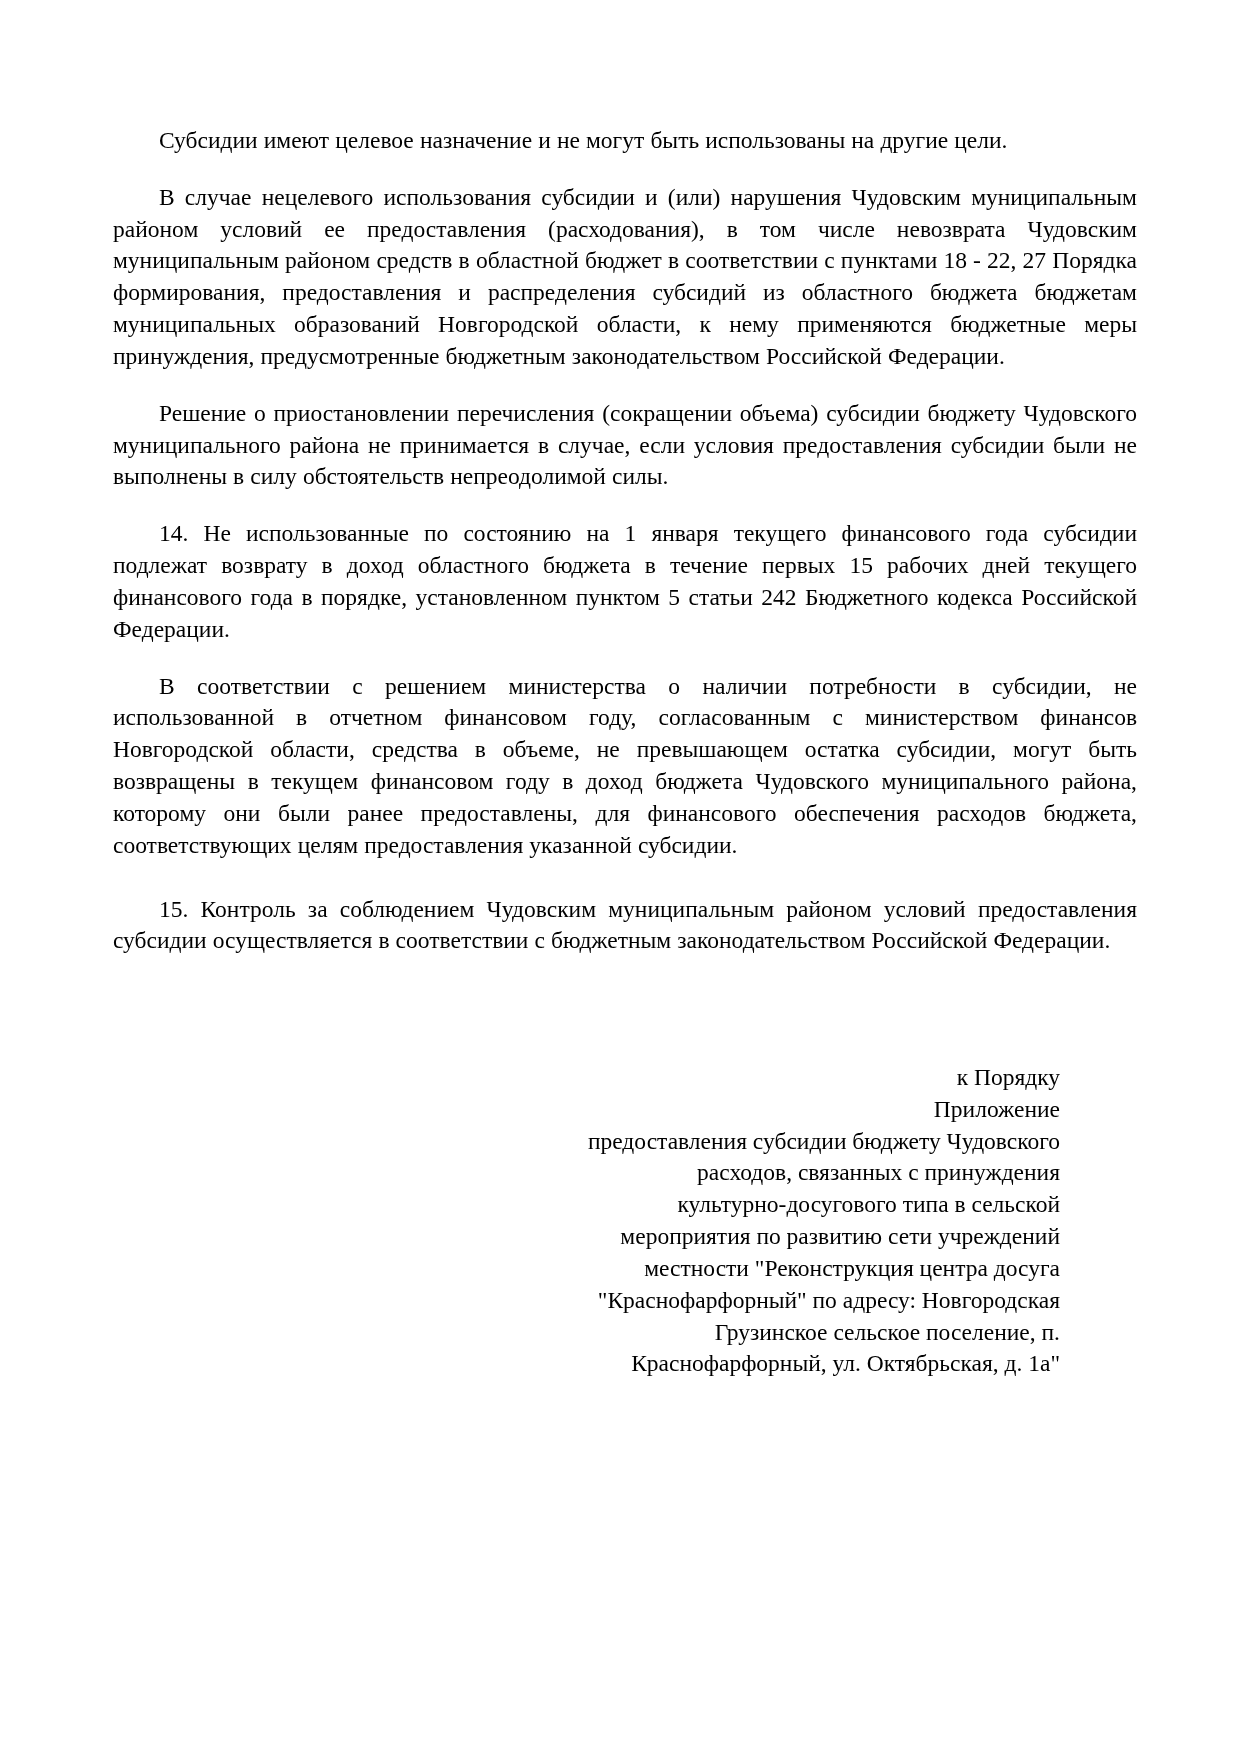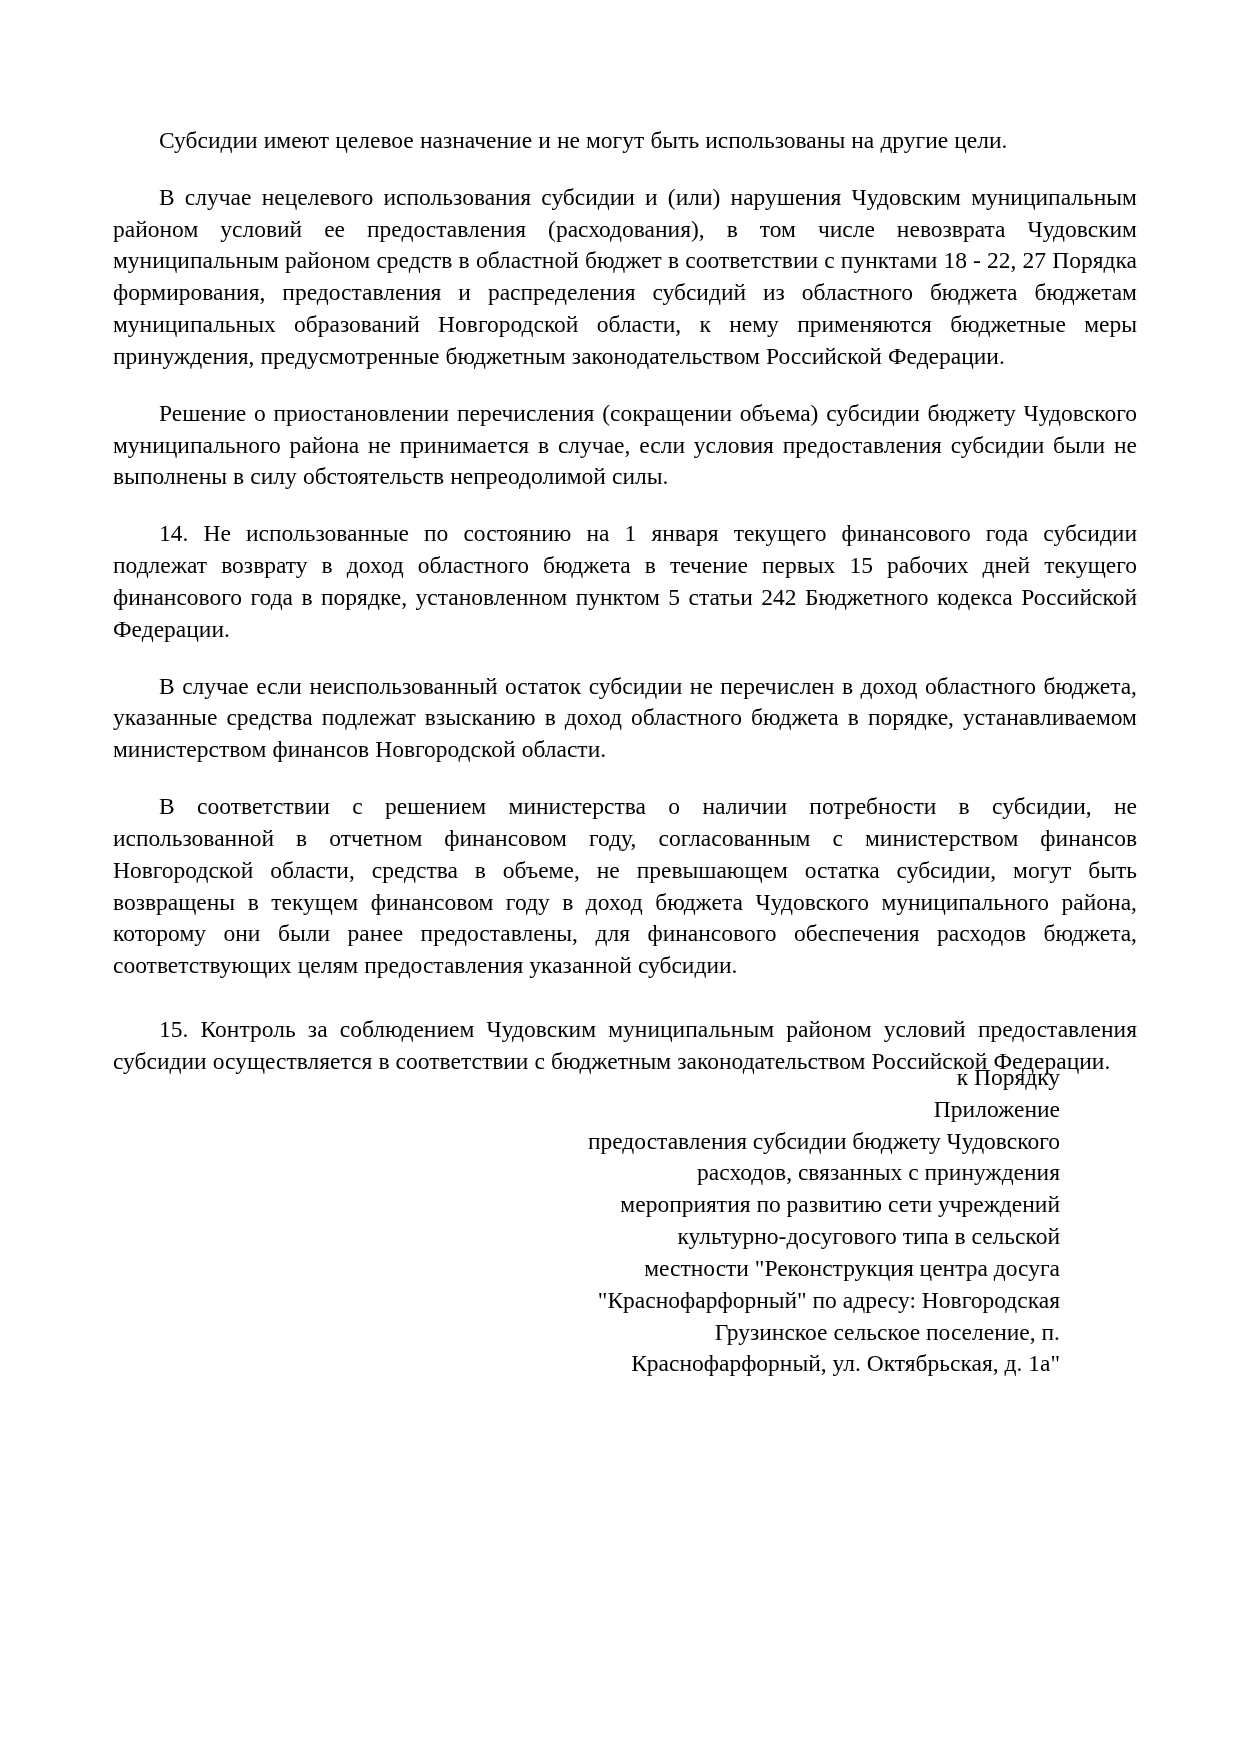--- a/index.html
+++ b/index.html
@@ -68,32 +68,31 @@
 </head>
 <body>
 
 <div class="page">
 
   <div class="content">
     <p class="body-par">Субсидии имеют целевое назначение и не могут быть использованы на другие цели.</p>
     <p class="body-par">В случае нецелевого использования субсидии и (или) нарушения Чудовским муниципальным районом условий ее предоставления (расходования), в том числе невозврата Чудовским муниципальным районом средств в областной бюджет в соответствии с пунктами 18 - 22, 27 Порядка формирования, предоставления и распределения субсидий из областного бюджета бюджетам муниципальных образований Новгородской области, к нему применяются бюджетные меры принуждения, предусмотренные бюджетным законодательством Российской Федерации.</p>
     <p class="body-par">Решение о приостановлении перечисления (сокращении объема) субсидии бюджету Чудовского муниципального района не принимается в случае, если условия предоставления субсидии были не выполнены в силу обстоятельств непреодолимой силы.</p>
     <p class="body-par">14. Не использованные по состоянию на 1 января текущего финансового года субсидии подлежат возврату в доход областного бюджета в течение первых 15 рабочих дней текущего финансового года в порядке, установленном пунктом 5 статьи 242 Бюджетного кодекса Российской Федерации.</p>
-    <p class="body-par">В случае если неиспользованный остаток субсидии не перечислен в доход областного бюджета, указанные средства подлежат взысканию в доход областного бюджета в порядке, устанавливаемом министерством финансов Новгородской области.</p>
     <p class="body-par">В соответствии с решением министерства о наличии потребности в субсидии, не использованной в отчетном финансовом году, согласованным с министерством финансов Новгородской области, средства в объеме, не превышающем остатка субсидии, могут быть возвращены в текущем финансовом году в доход бюджета Чудовского муниципального района, которому они были ранее предоставлены, для финансового обеспечения расходов бюджета, соответствующих целям предоставления указанной субсидии.</p>
     <p class="body-par">15. Контроль за соблюдением Чудовским муниципальным районом условий предоставления субсидии осуществляется в соответствии с бюджетным законодательством Российской Федерации.</p>
   </div>
 
   <div class="appendix-block">
     <span class="ap-line">к Порядку</span>
     <span class="ap-line">Приложение</span>
     <span class="ap-line">предоставления субсидии бюджету Чудовского</span>
     <span class="ap-line">расходов, связанных с принуждения</span>
+    <span class="ap-line">культурно-досугового типа в сельской</span>
     <span class="ap-line">мероприятия по развитию сети учреждений</span>
-    <span class="ap-line">культурно-досугового типа в сельской</span>
     <span class="ap-line">местности "Реконструкция центра досуга</span>
     <span class="ap-line">"Краснофарфорный" по адресу: Новгородская</span>
     <span class="ap-line">Грузинское сельское поселение, п.</span>
     <span class="ap-line">Краснофарфорный, ул. Октябрьская, д. 1а"</span>
   </div>
 
   <div class="doc-title">ЦЕЛЕВЫЕ ПОКАЗАТЕЛИ</div>
 
 </div>
 

